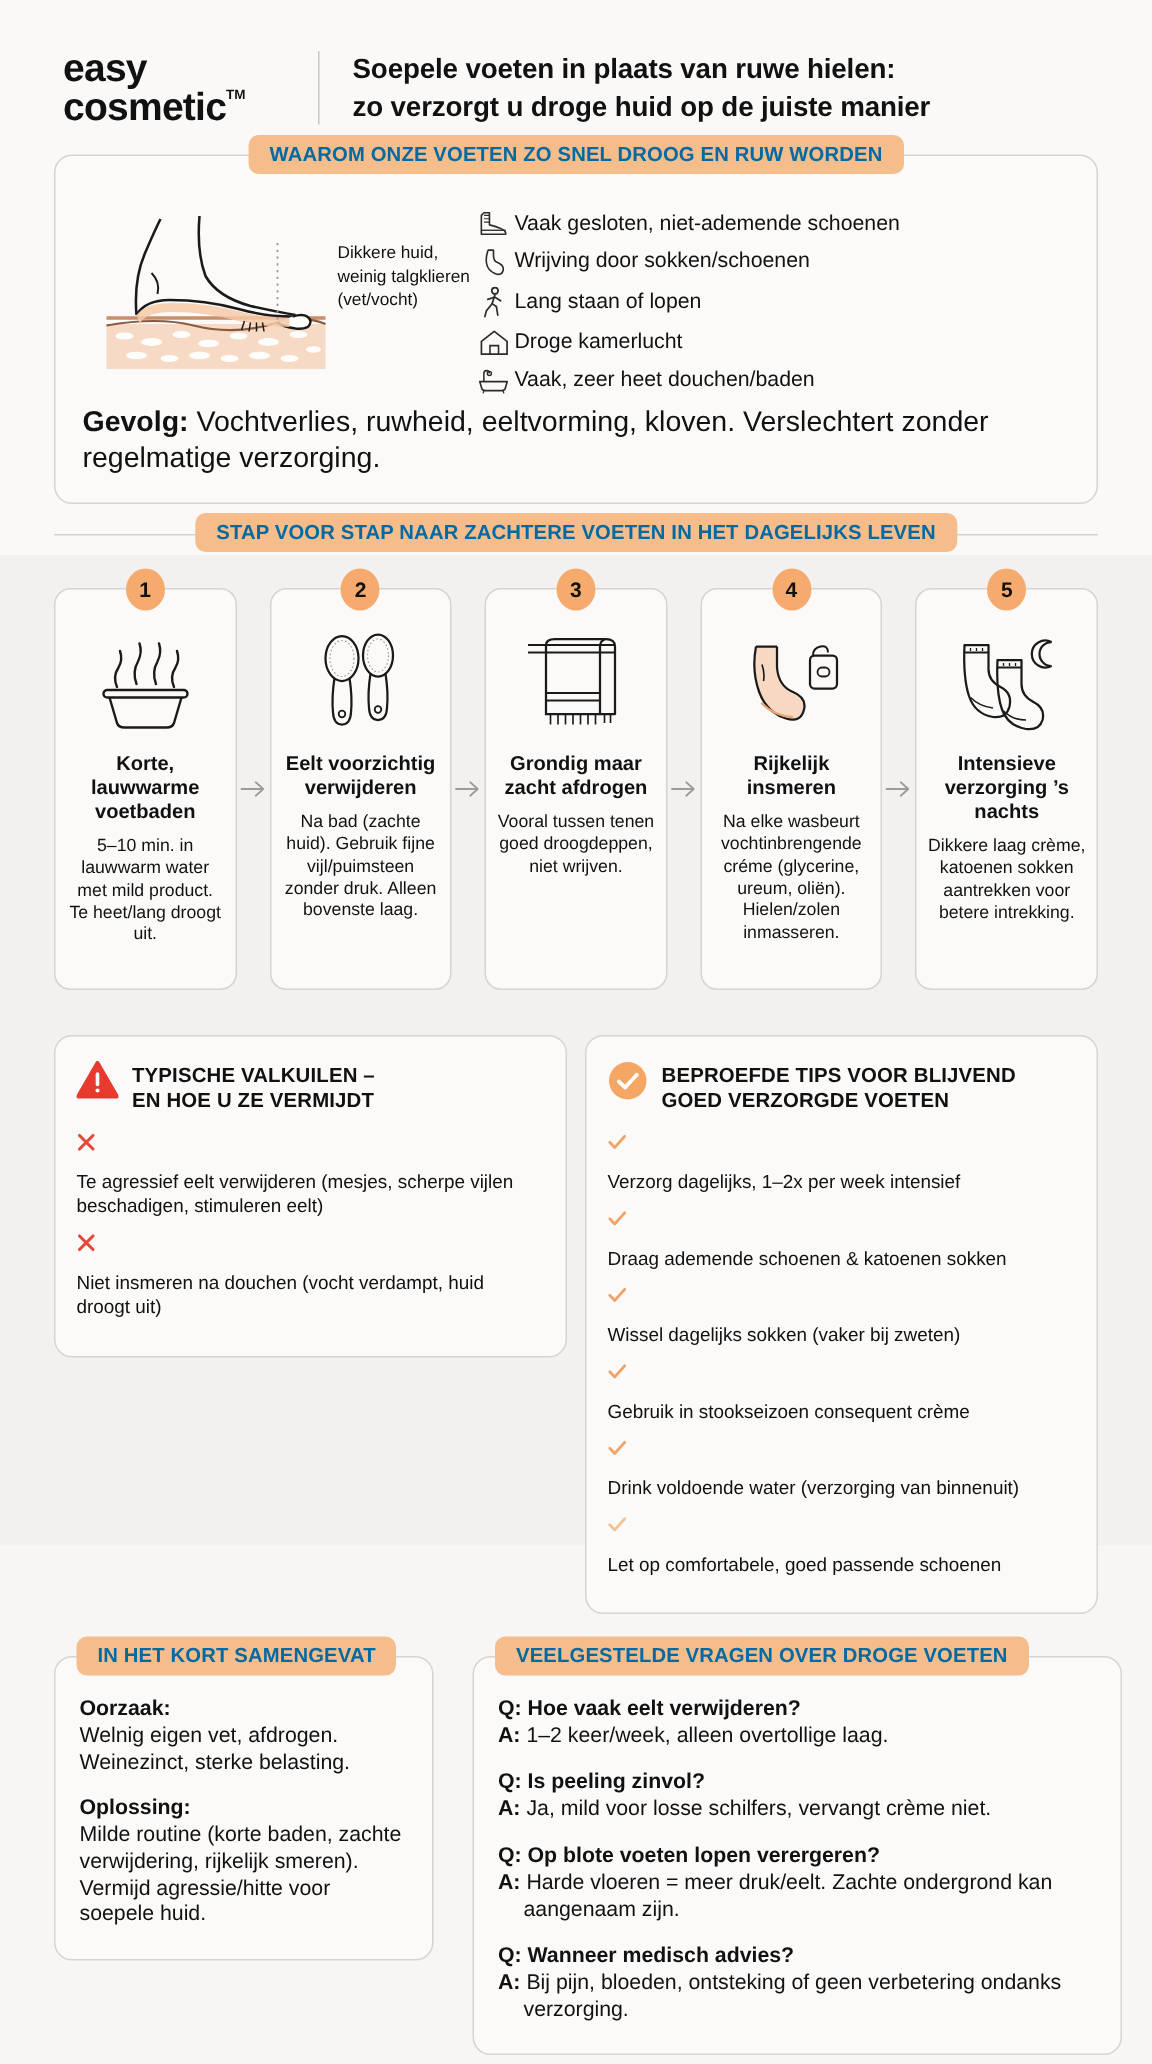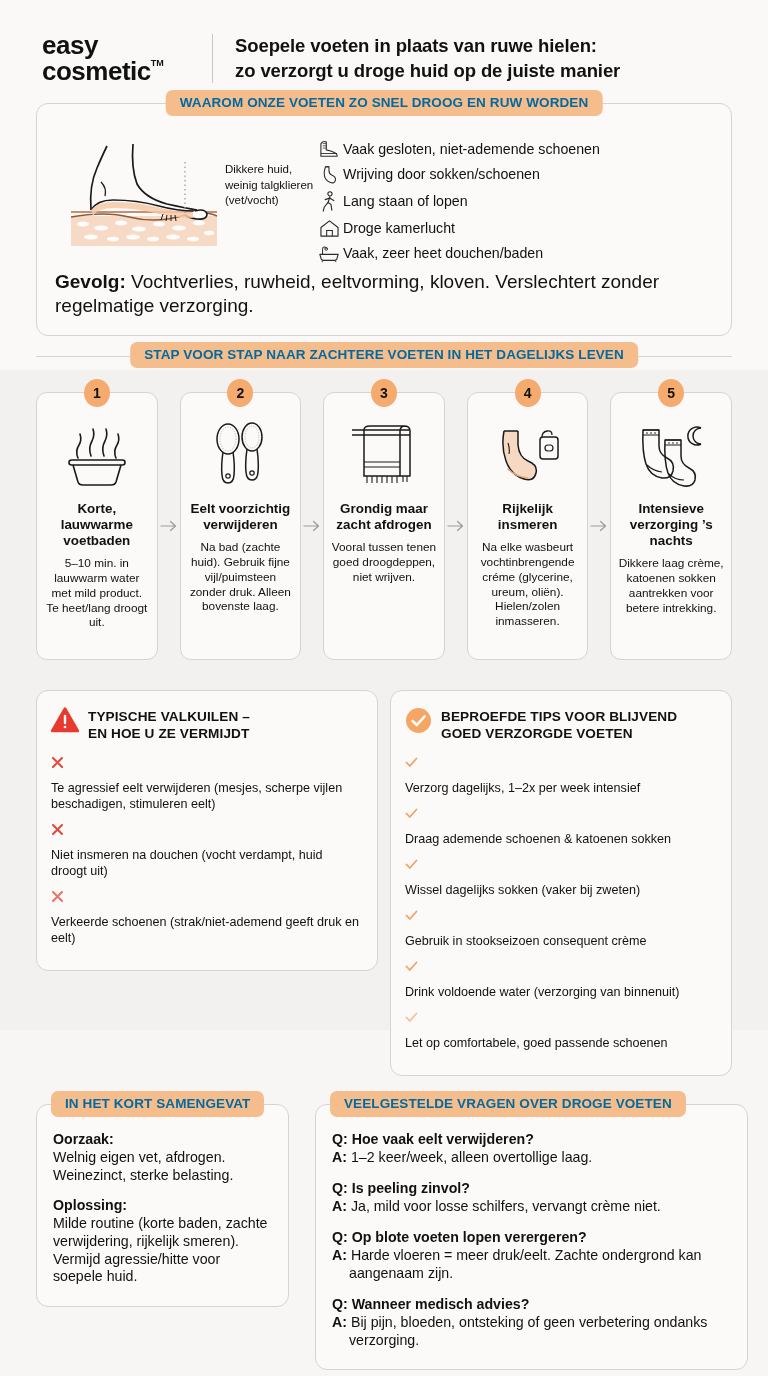--- a/index.html
+++ b/index.html
@@ -401,26 +401,20 @@
                 <path d="M2 2 L11 11 M11 2 L2 11" stroke="#e04a3c" stroke-width="2.1" stroke-linecap="round"></path>
               </svg></span>
           <span class="li-t">Te agressief eelt verwijderen (mesjes, scherpe vijlen beschadigen, stimuleren eelt)</span>
         </div>
         <div class="li">
           <span class="li-m"><svg width="13" height="13" viewBox="0 0 13 13">
                 <path d="M2 2 L11 11 M11 2 L2 11" stroke="#e04a3c" stroke-width="2.1" stroke-linecap="round"></path>
               </svg></span>
           <span class="li-t">Niet insmeren na douchen (vocht verdampt, huid droogt uit)</span>
         </div>
-        <div class="li">
-          <span class="li-m"><svg width="13" height="13" viewBox="0 0 13 13">
-                <path d="M2 2 L11 11 M11 2 L2 11" stroke="#ea7466" stroke-width="2.1" stroke-linecap="round"></path>
-              </svg></span>
-          <span class="li-t">Verkeerde schoenen (strak/niet-ademend geeft druk en eelt)</span>
-        </div>
       </div>
 
       <div class="p3">
         <div class="p3-head">
           <span>
             <svg width="27" height="27" viewBox="0 0 27 27">
                 <circle cx="13.5" cy="13.5" r="12.5" fill="#f5a663"></circle>
                 <path d="M7.5 14 L11.8 18 L19.5 9.5" stroke="#fff" stroke-width="2.6" fill="none" stroke-linecap="round" stroke-linejoin="round"></path>
               </svg>
           </span>

